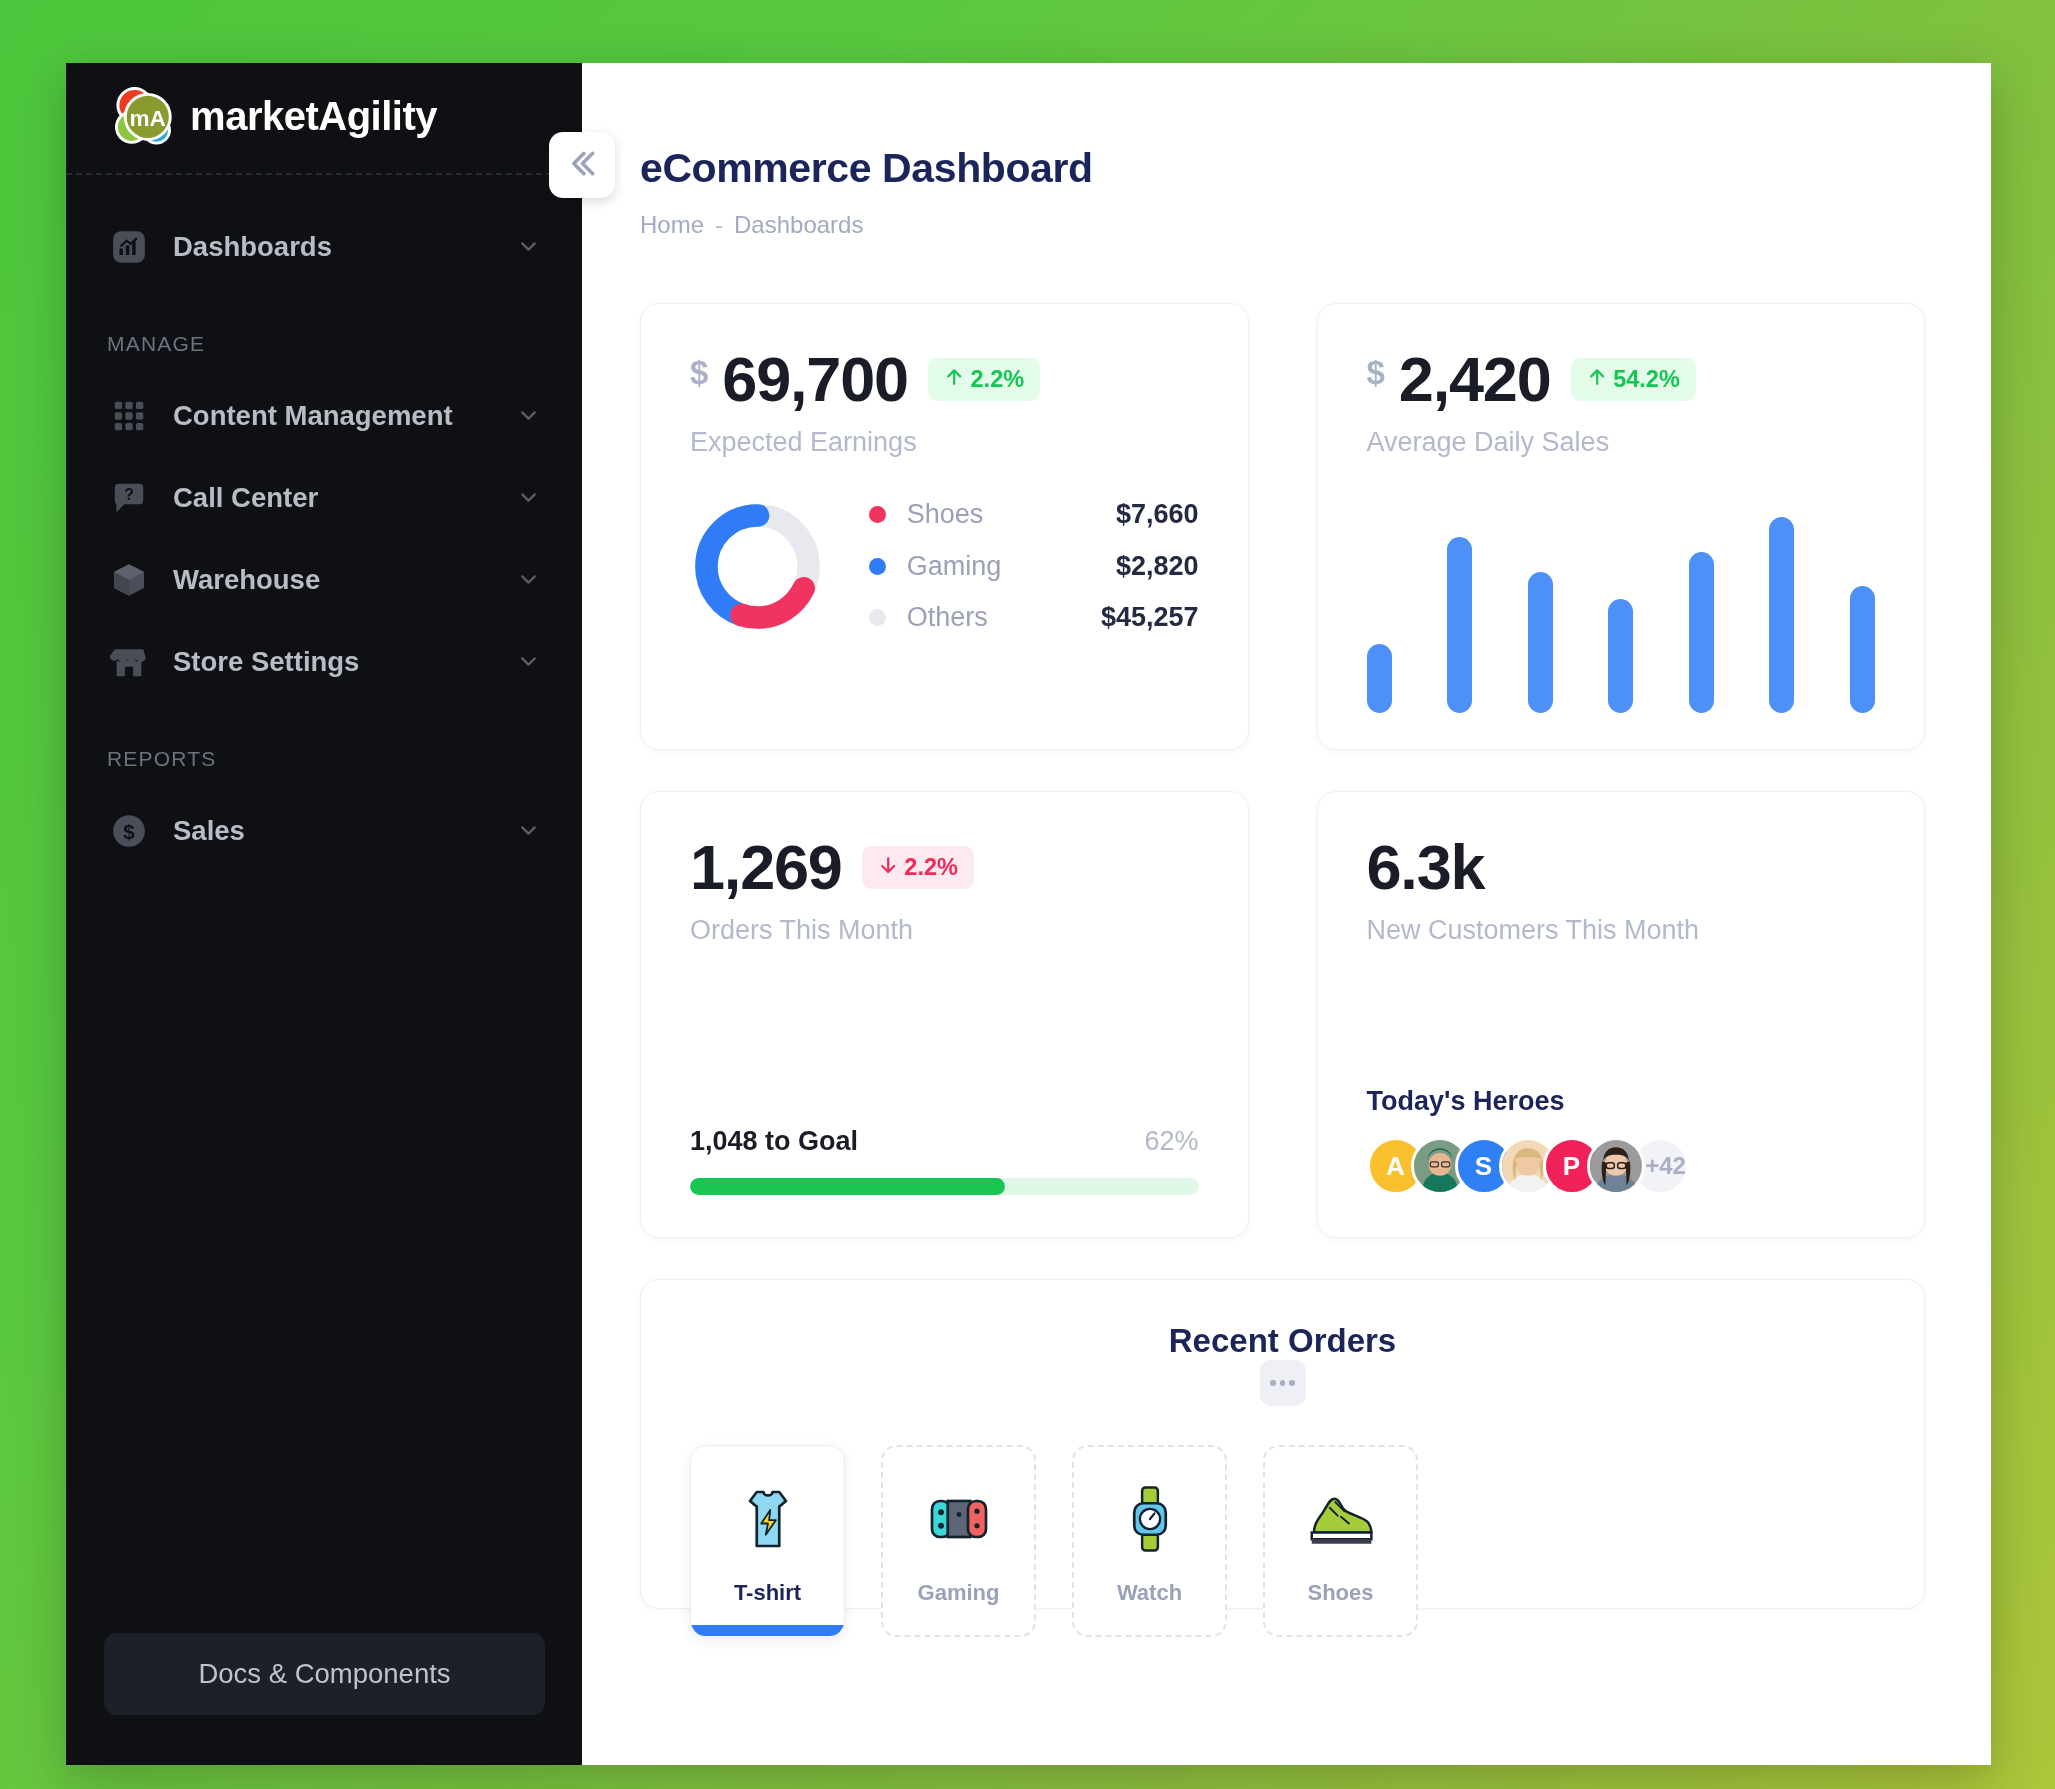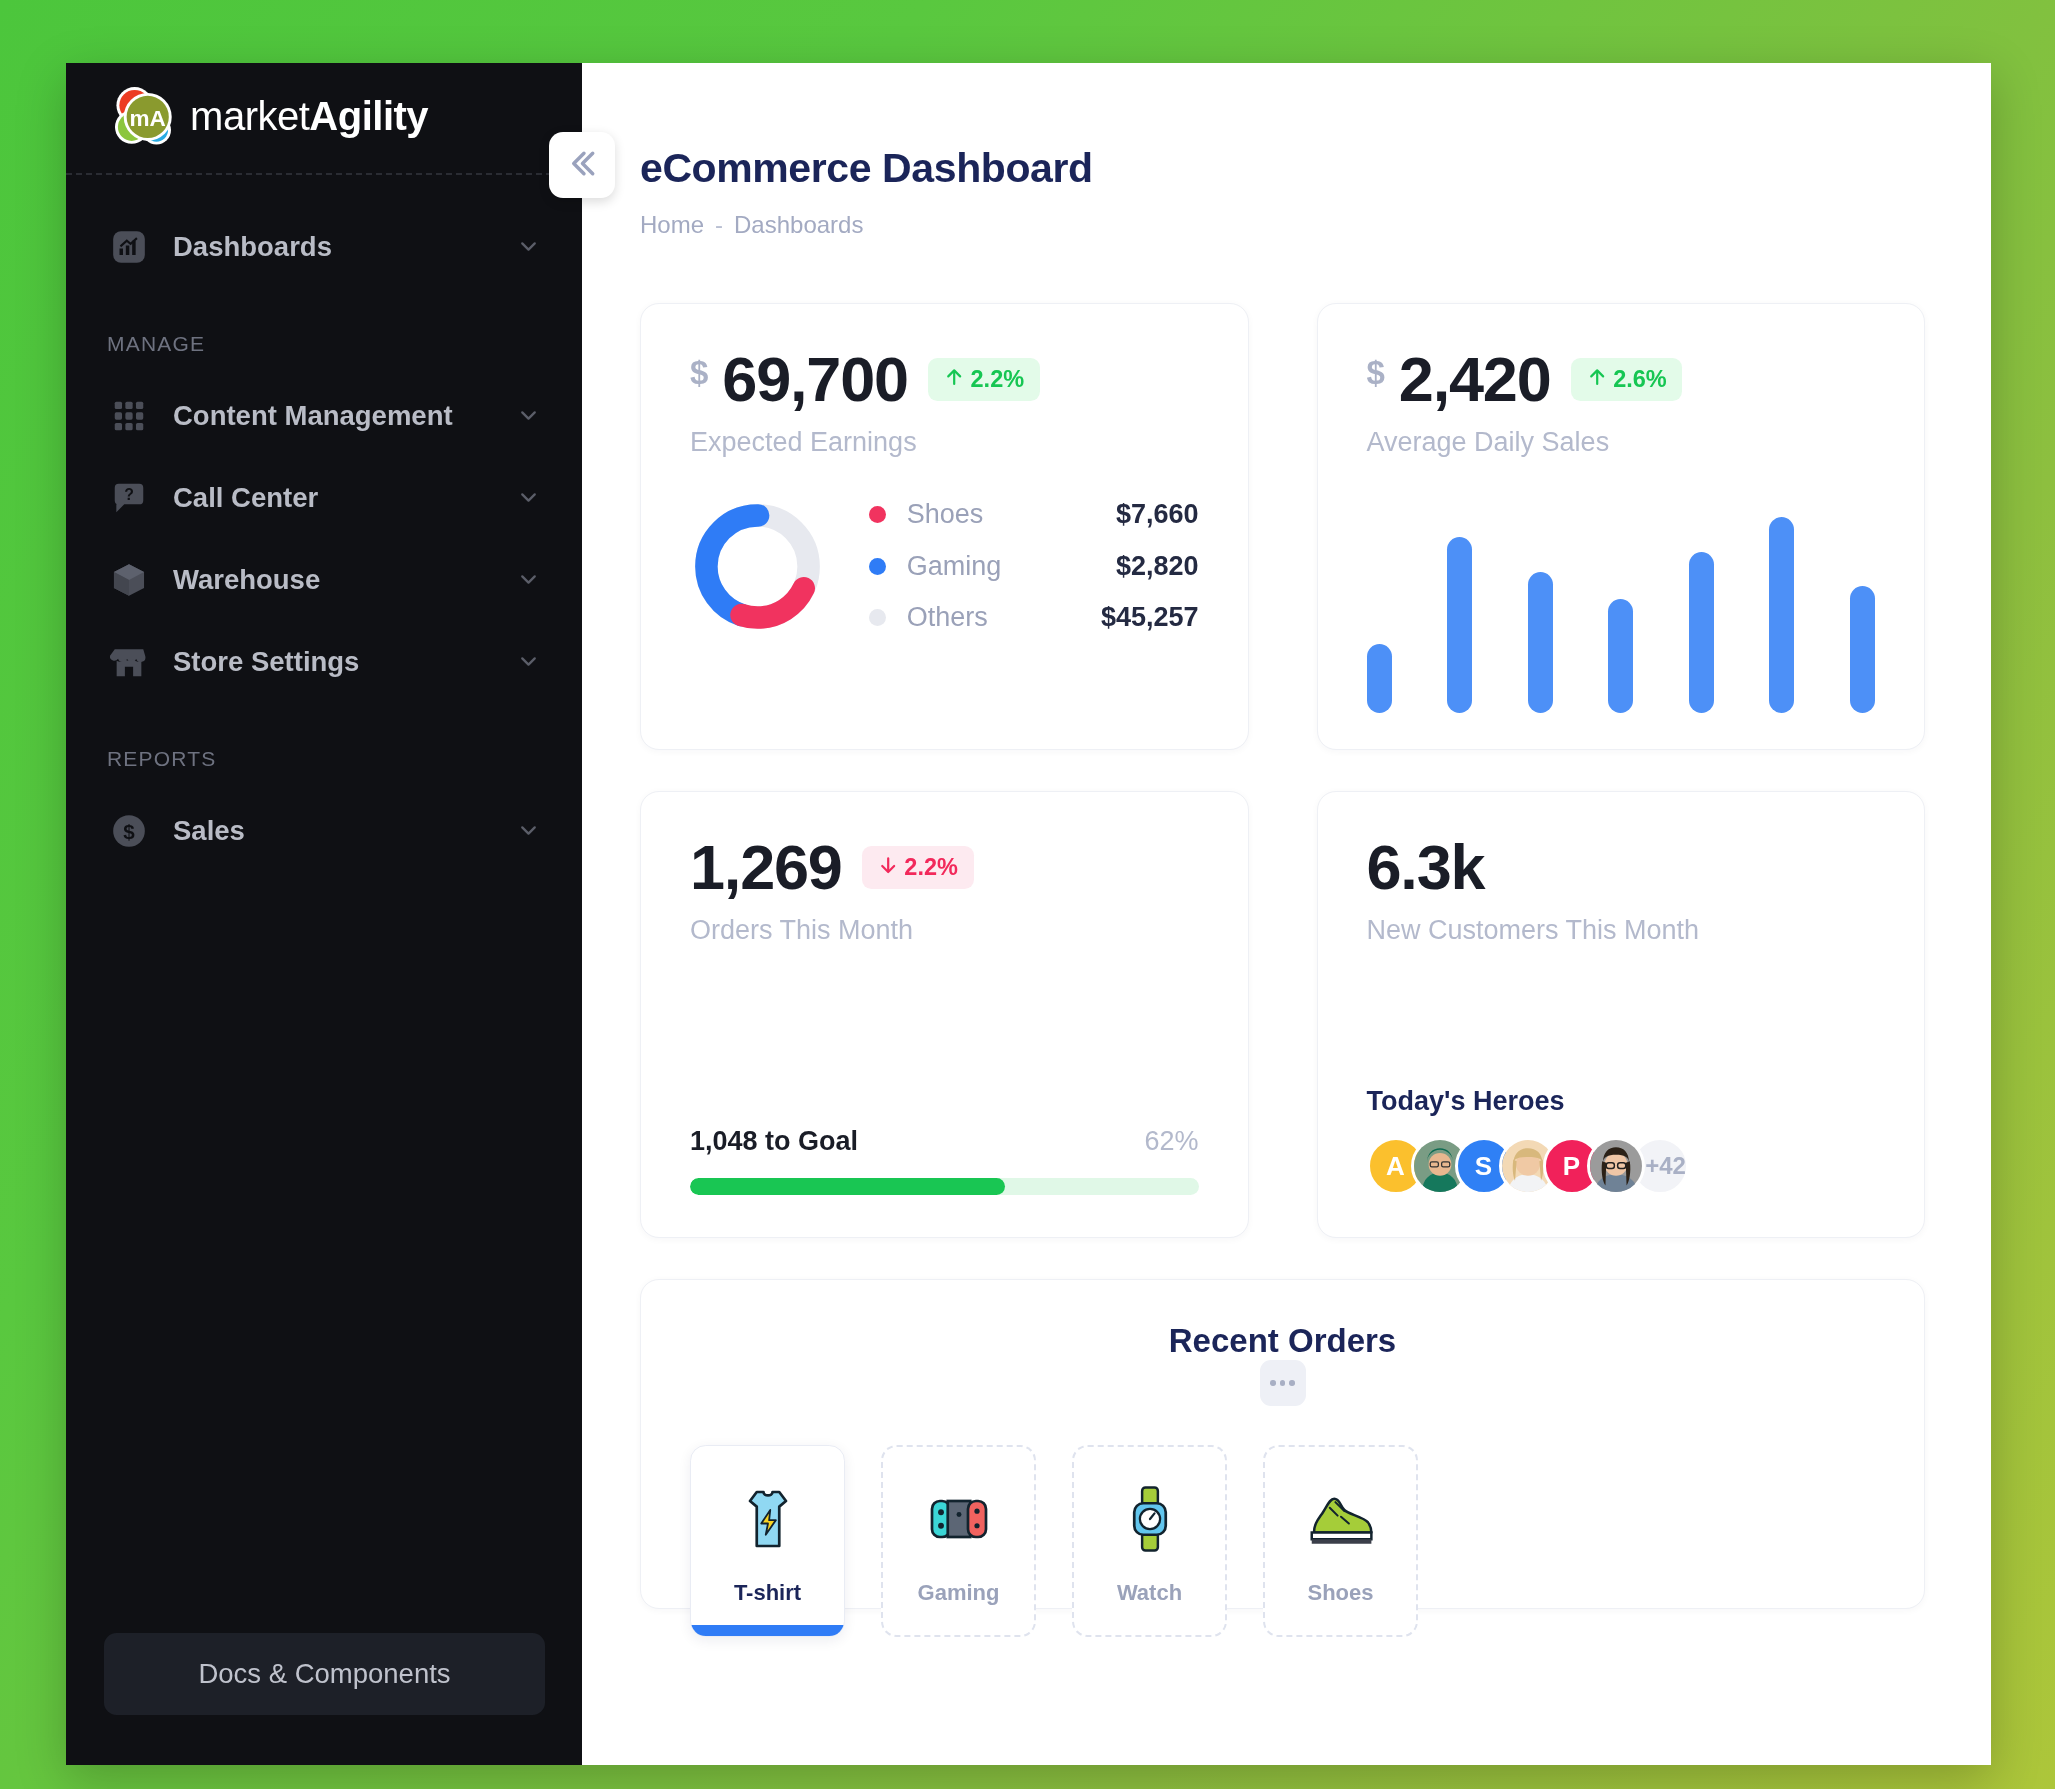--- a/index.html
+++ b/index.html
@@ -38,21 +38,21 @@
   }
   .brand-logo { width: 80px; height: 69px; flex: 0 0 80px; }
   .brand-name {
     font-size: 40px;
     color: #fff;
     letter-spacing: -0.5px;
     margin-left: 3.1px;
     white-space: nowrap;
   }
   .brand-name b { font-weight: 700; }
-  .brand-name span { font-weight: 400; }
+  .brand-name span { font-weight: 700; }
   .brand-divider {
     border-bottom: 2.4px dashed #2a2c33;
     margin: 19px 0 0 0;
   }
   .collapse-btn {
     position: absolute;
     right: -33px; top: 69px;
     width: 66px; height: 66px;
     background: #fff;
     border-radius: 14px;
@@ -542,21 +542,21 @@
           <div class="stat-row">
             <span class="currency">$</span>
             <span class="stat-value">2,420</span>
             <span class="badge up">
               <span>
                 <svg viewBox="0 0 24 24" fill="none" stroke="currentColor" stroke-width="2.6" stroke-linecap="round" stroke-linejoin="round">
                   <line x1="12" y1="20" x2="12" y2="5"></line>
                     <polyline points="5,11 12,4 19,11"></polyline>
                 </svg>
               </span>
-              <span>2.6%</span>
+              <span>54.2%</span>
             </span>
           </div>
           <div class="stat-label">Average Daily Sales</div>
 
           <div class="barchart">
             <span class="bar" style="height:35%"></span>
             <span class="bar" style="height:90%"></span>
             <span class="bar" style="height:72%"></span>
             <span class="bar" style="height:58%"></span>
             <span class="bar" style="height:82%"></span>

